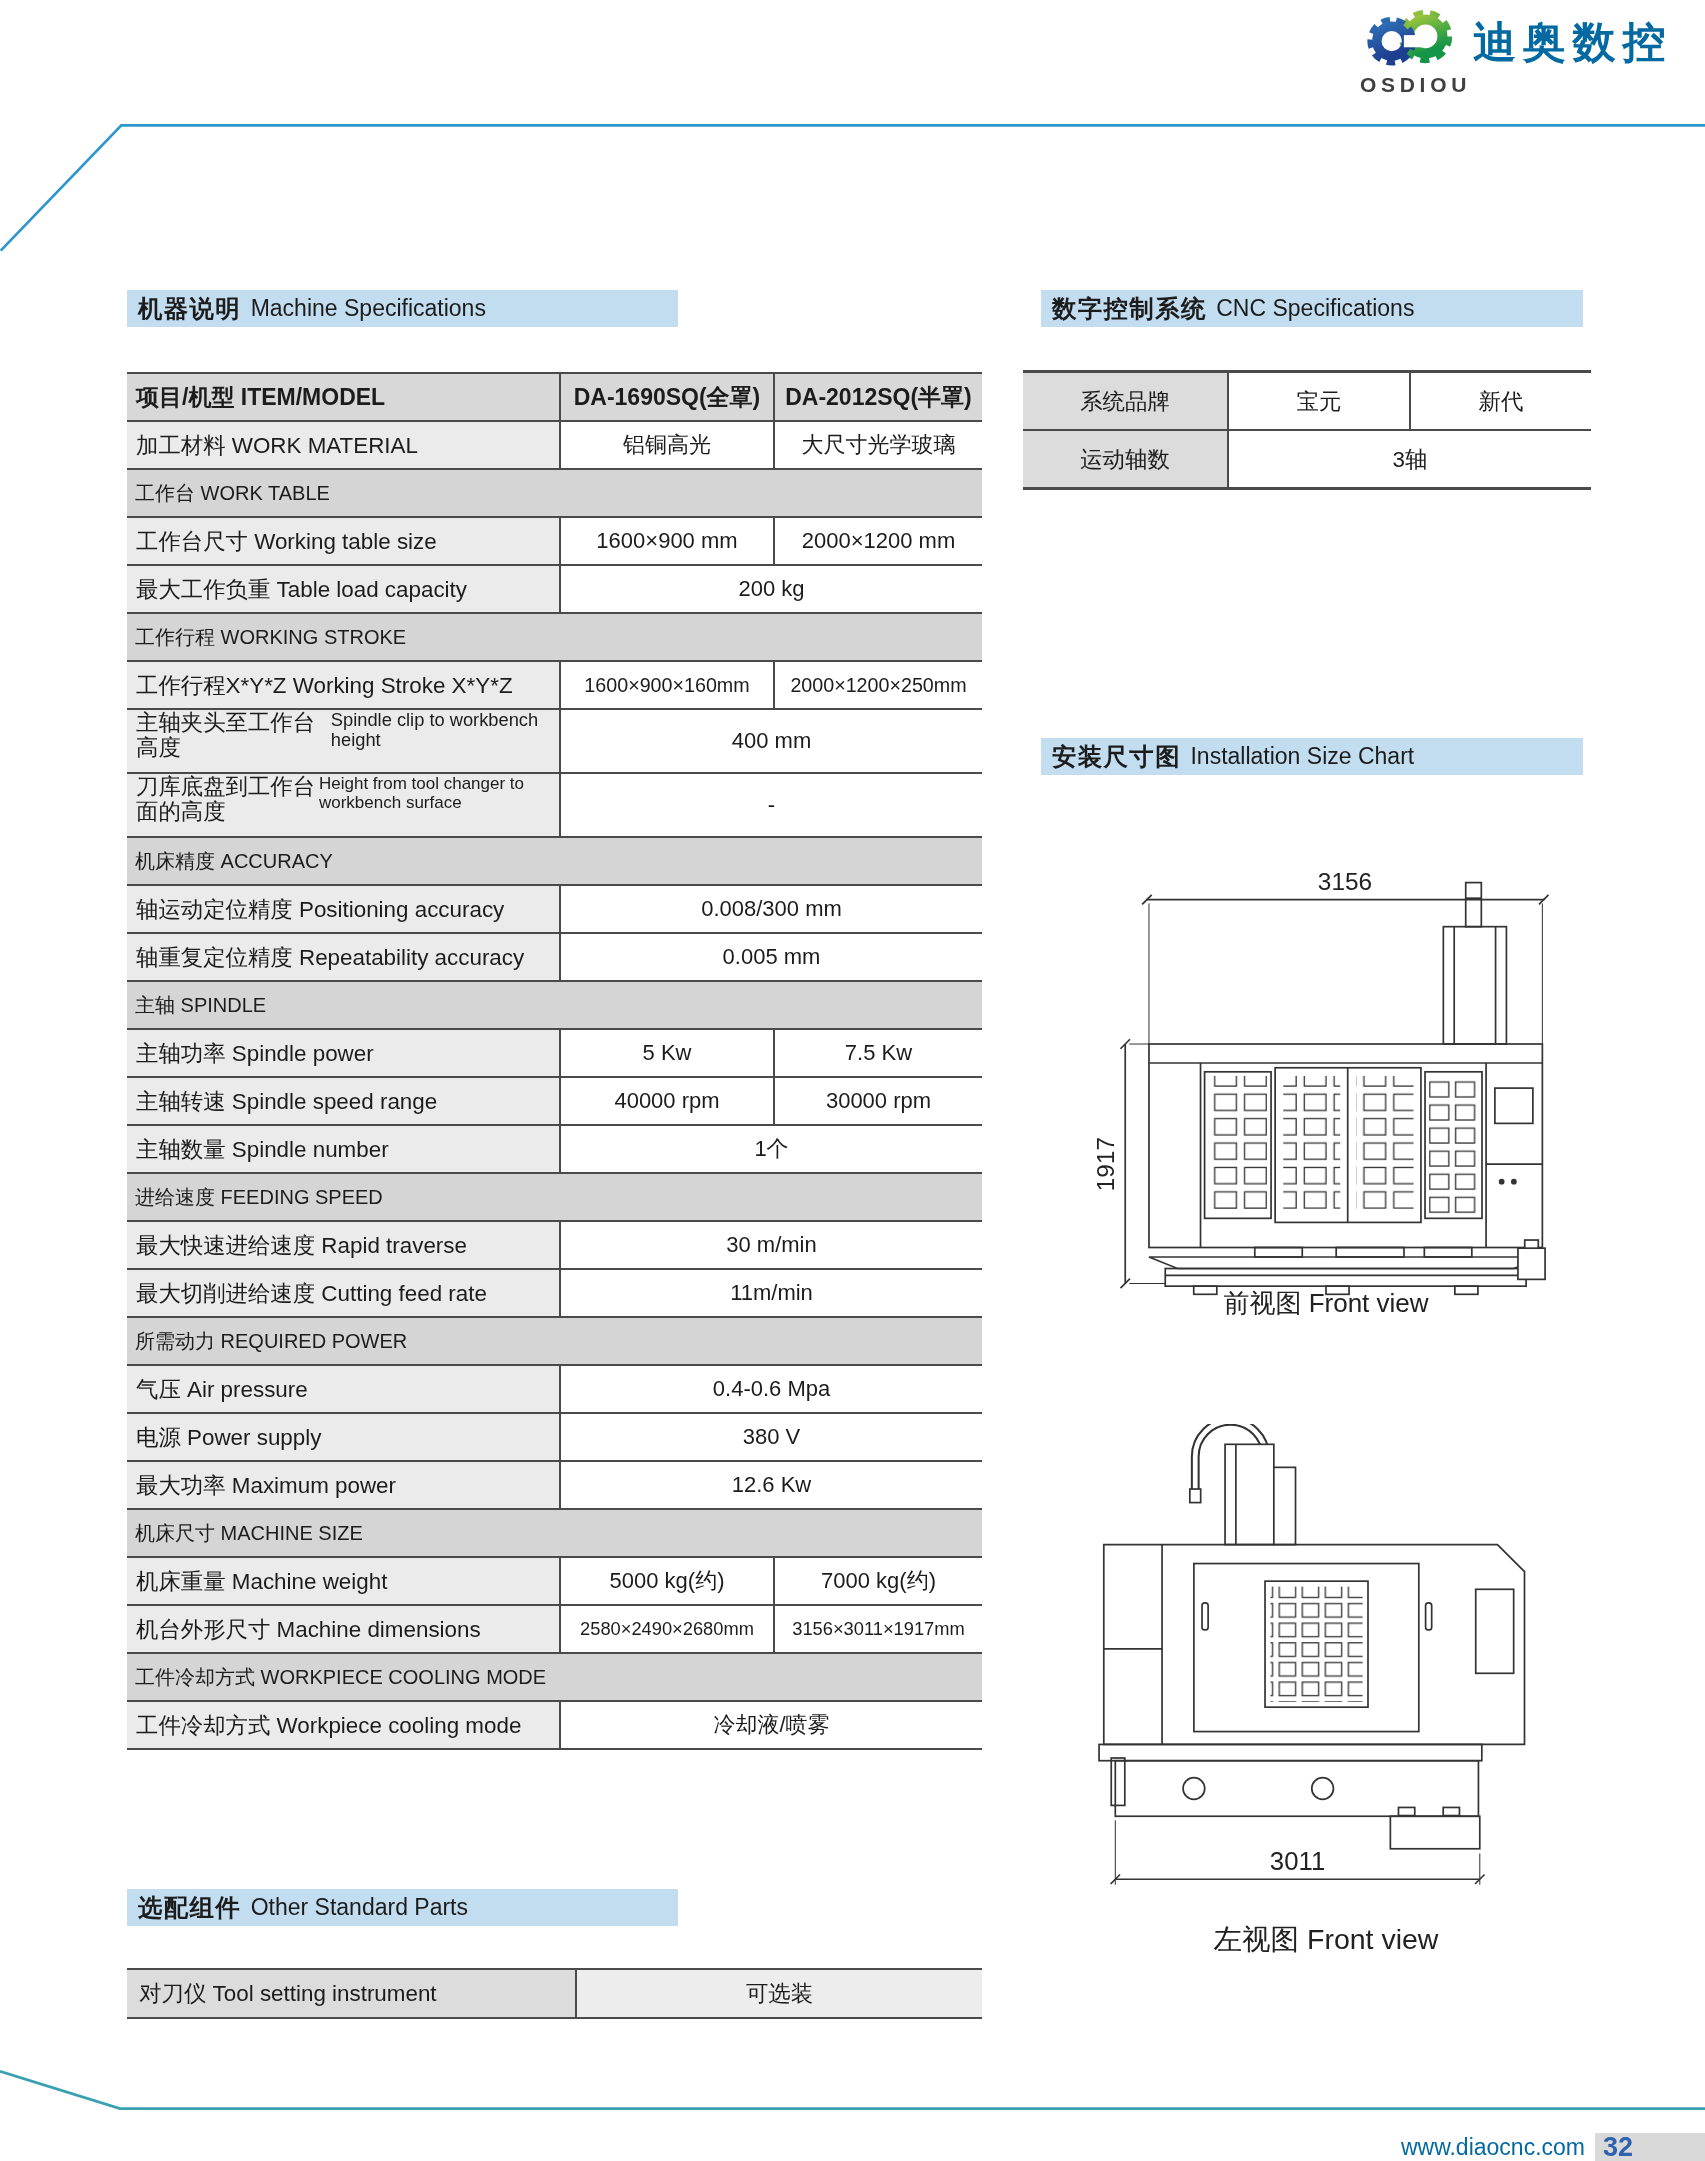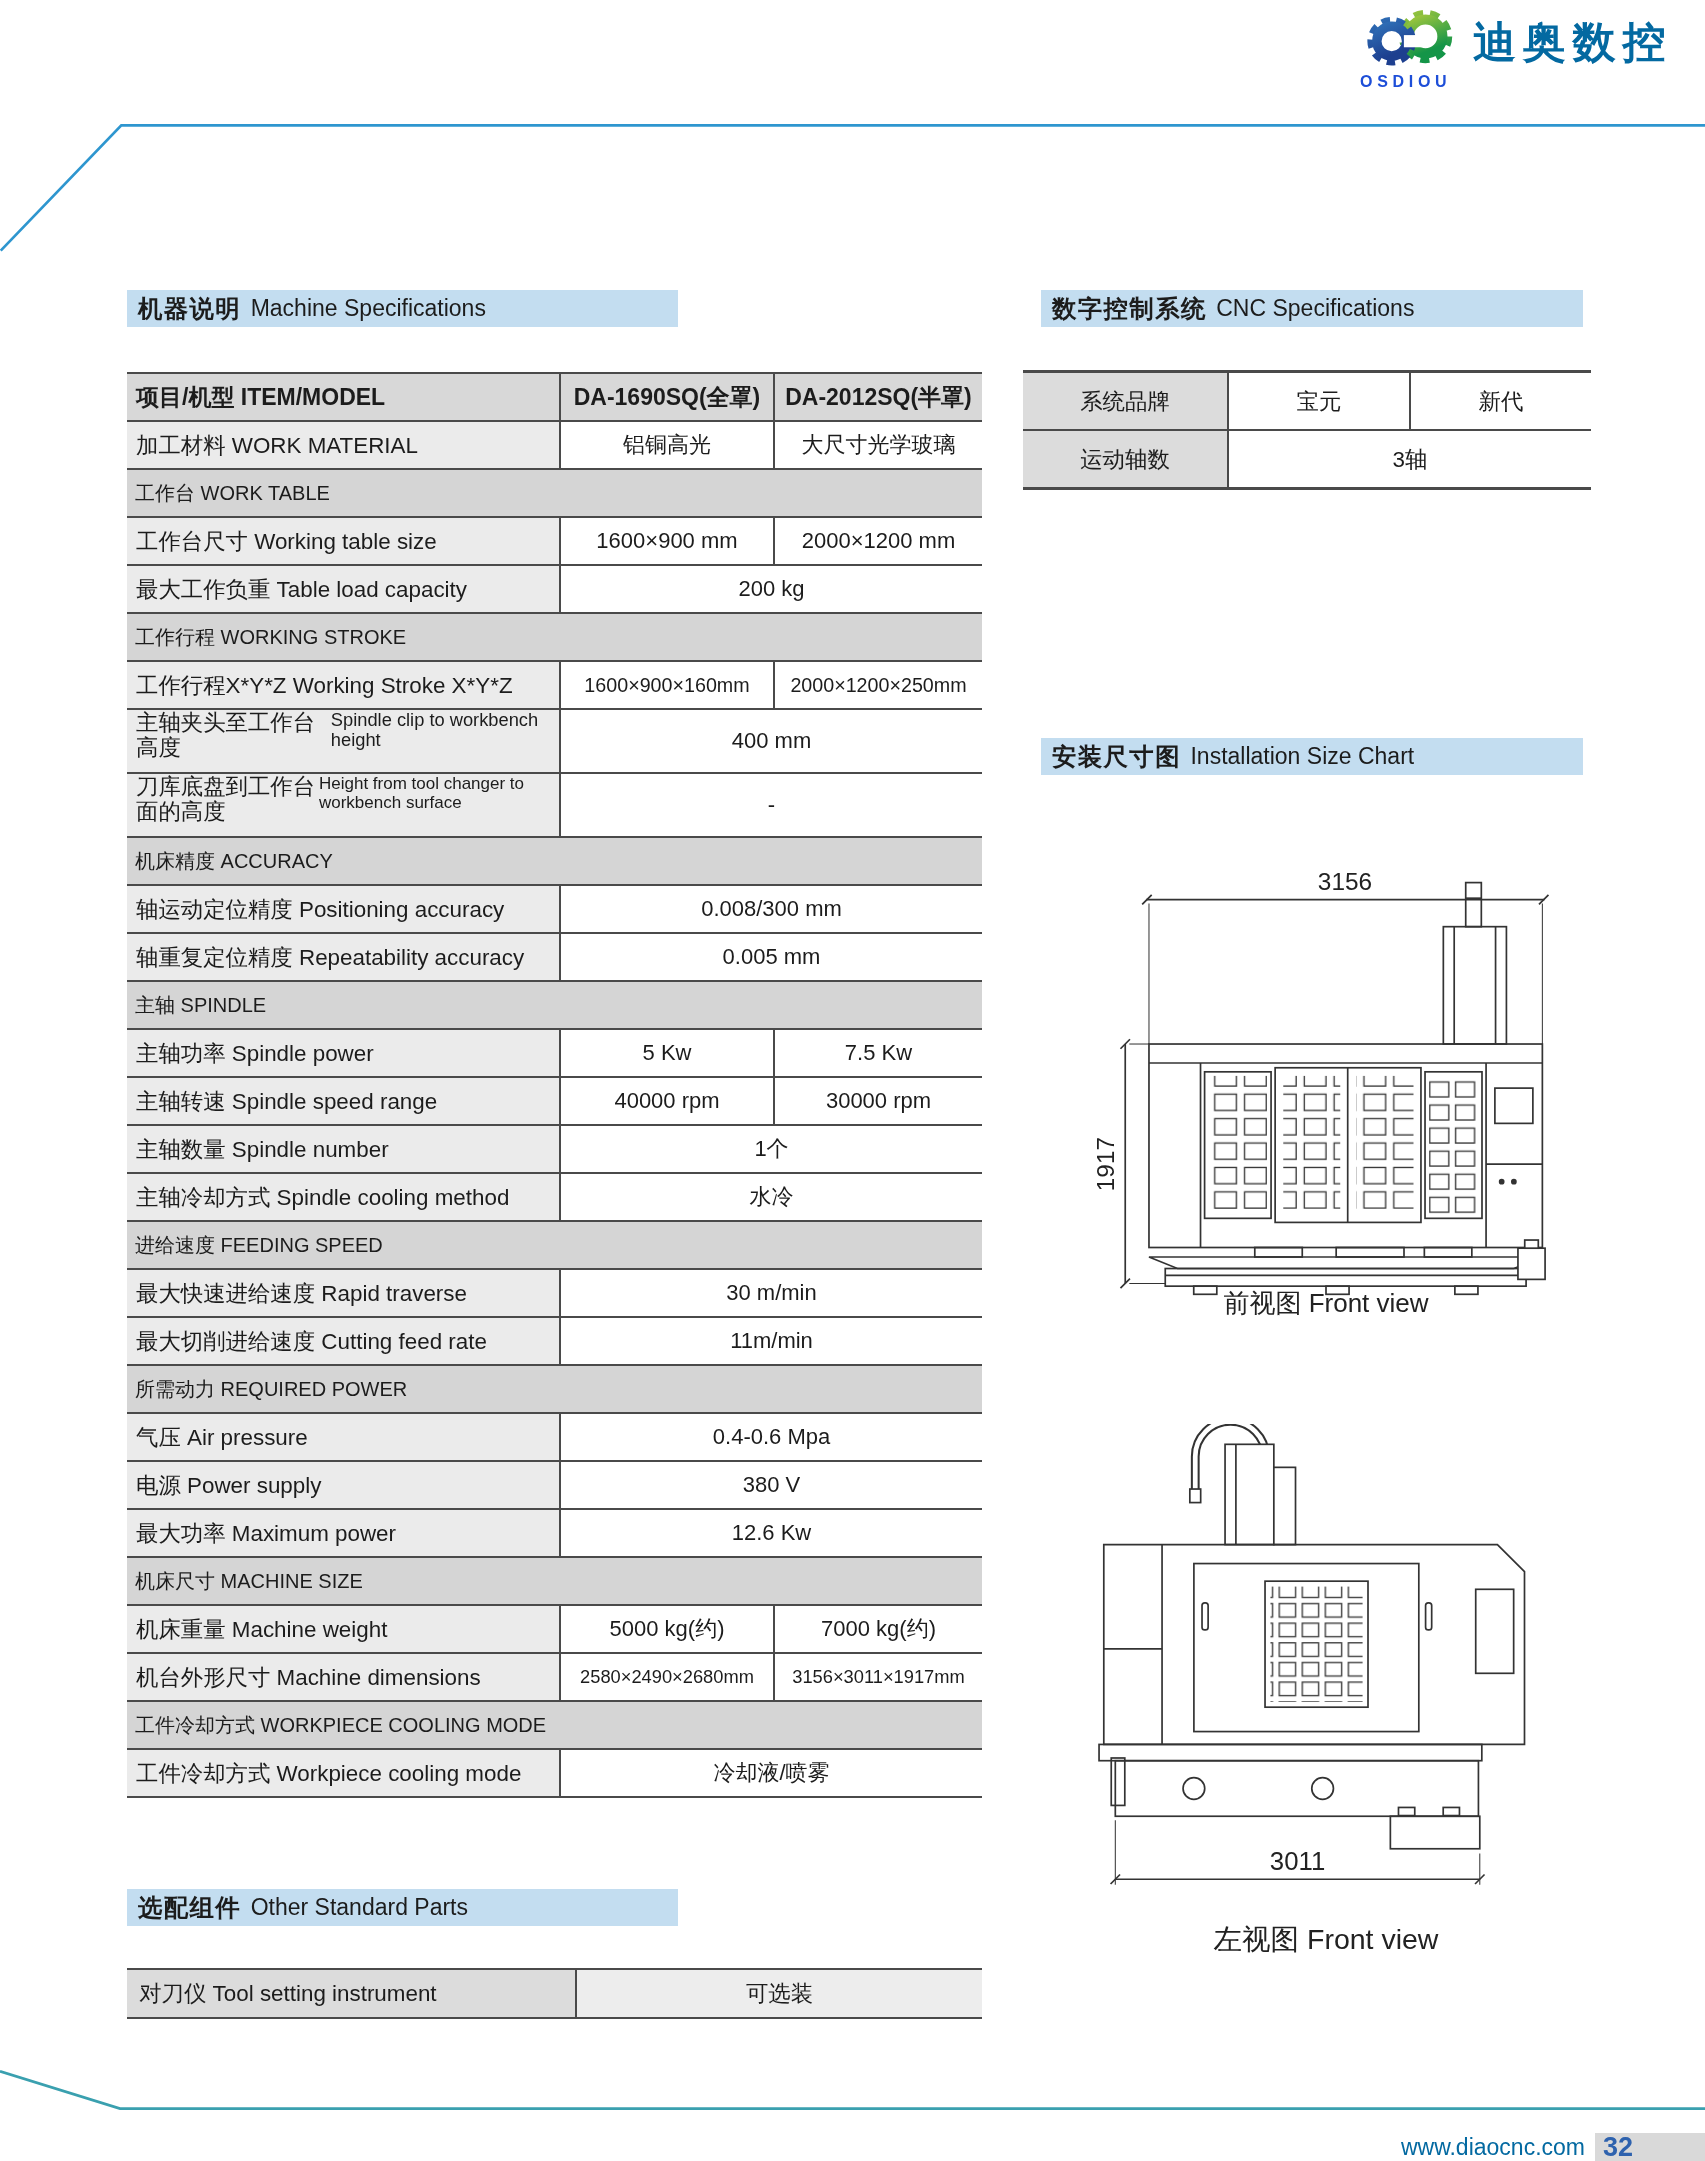--- a/index.html
+++ b/index.html
@@ -17,22 +17,22 @@
   
   .heading{
     position:absolute;height:37px;background:#c3ddf0;
     display:flex;align-items:center;padding-left:11px;box-sizing:border-box;
   }
   .heading .zh{font-size:24.4px;font-weight:bold;letter-spacing:1.4px;}
   .heading .en{font-size:23px;margin-left:9.5px;}
 
   
   .logo{position:absolute;left:1349px;top:4.1px;width:353px;height:95px;}
-  .logo .osdiou{position:absolute;left:11px;top:69px;font-size:16px;font-weight:bold;
-    letter-spacing:4.7px;color:#1d4ed8;}
+  .logo .osdiou{position:absolute;left:11px;top:69px;font-size:21px;font-weight:bold;
+    letter-spacing:4.7px;color:#404040;}
   .logo .brand{position:absolute;left:124px;top:9.5px;font-size:43px;font-weight:bold;
     letter-spacing:6.8px;color:#0369a1;}
 
   
   .spec{position:absolute;left:127px;top:372px;width:855px;border-top:2.7px solid #4a4a4a;}
   .trow{display:flex;height:48px;border-bottom:2px solid #4a4a4a;background:#fff;box-sizing:border-box;}
   .trow.tall{height:64px;}
   .trow .lbl{flex:0 0 432px;background:#ebebeb;display:flex;align-items:center;
     padding-left:9px;box-sizing:border-box;font-size:22.4px;}
   .trow.tall .lbl{flex-direction:row;align-items:flex-start;justify-content:center;line-height:1.12;}
@@ -210,24 +210,20 @@
       <div class="lbl">主轴转速 Spindle speed range</div>
       <div class="val v1">40000 rpm</div>
       <div class="val v2">30000 rpm</div>
     </div>
 
     <div class="trow">
       <div class="lbl">主轴数量 Spindle number</div>
       <div class="val vspan">1个</div>
     </div>
 
-    <div class="trow">
-      <div class="lbl">主轴冷却方式 Spindle cooling method</div>
-      <div class="val vspan">水冷</div>
-    </div>
 
     <div class="trow sec">
       <div class="seccell">进给速度 FEEDING SPEED</div>
     </div>
 
     <div class="trow">
       <div class="lbl">最大快速进给速度 Rapid traverse</div>
       <div class="val vspan">30 m/min</div>
     </div>
 

